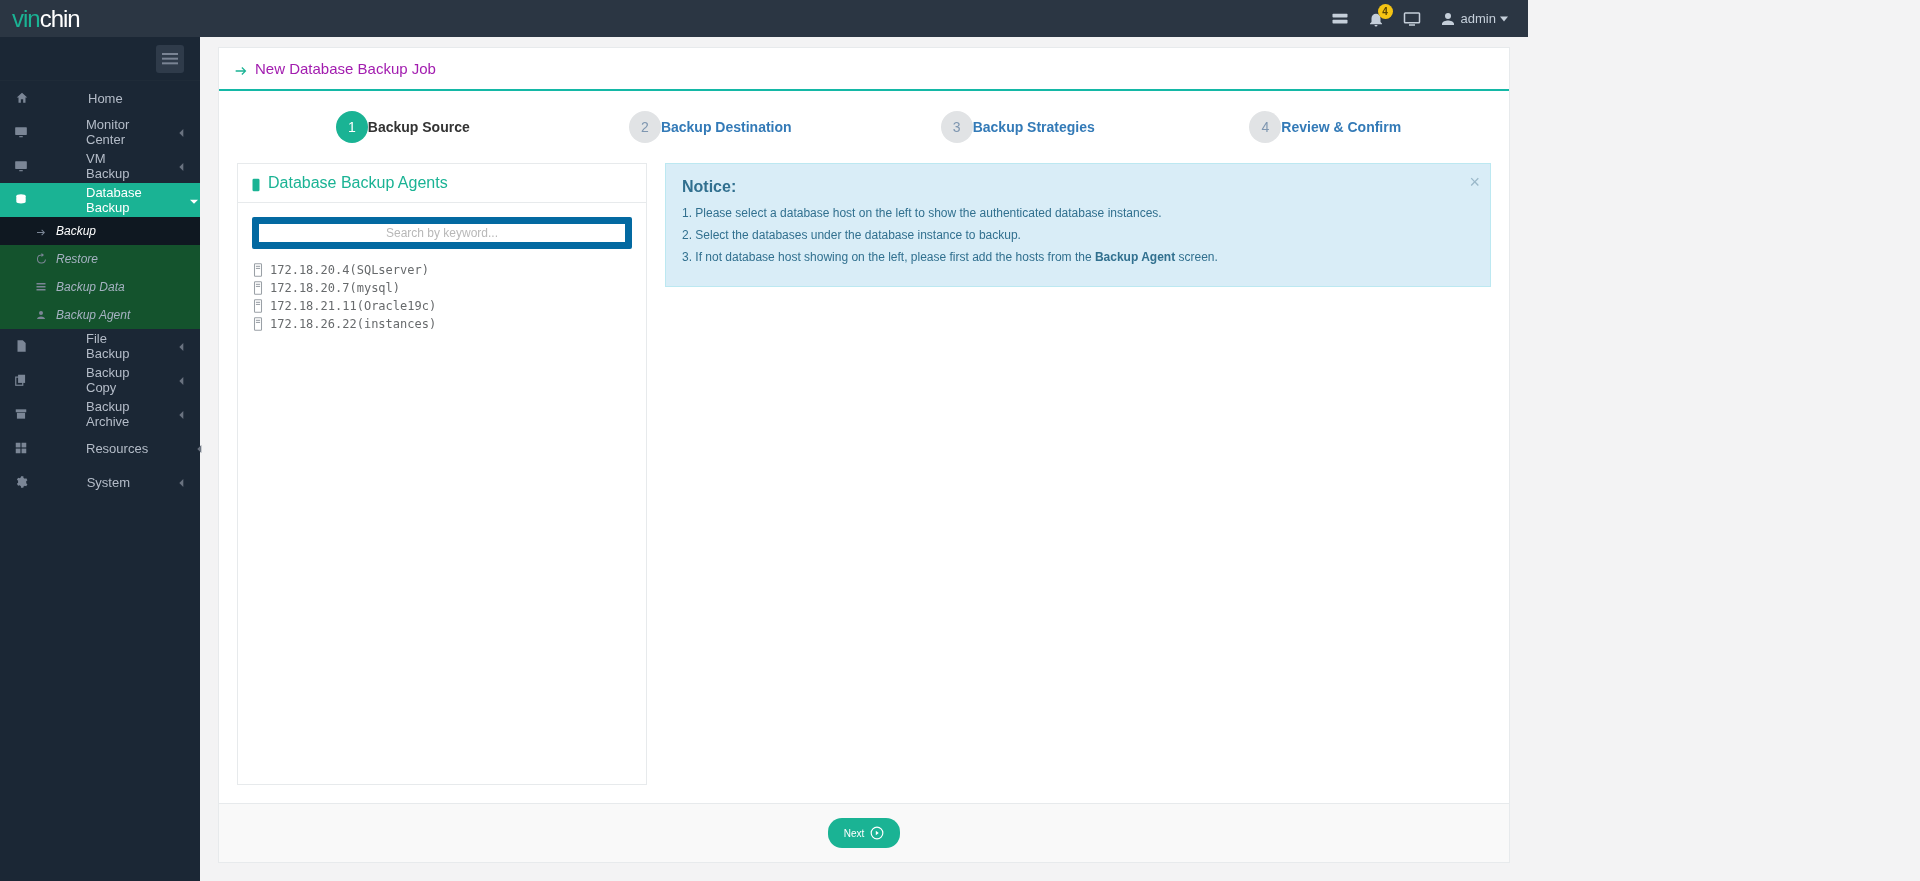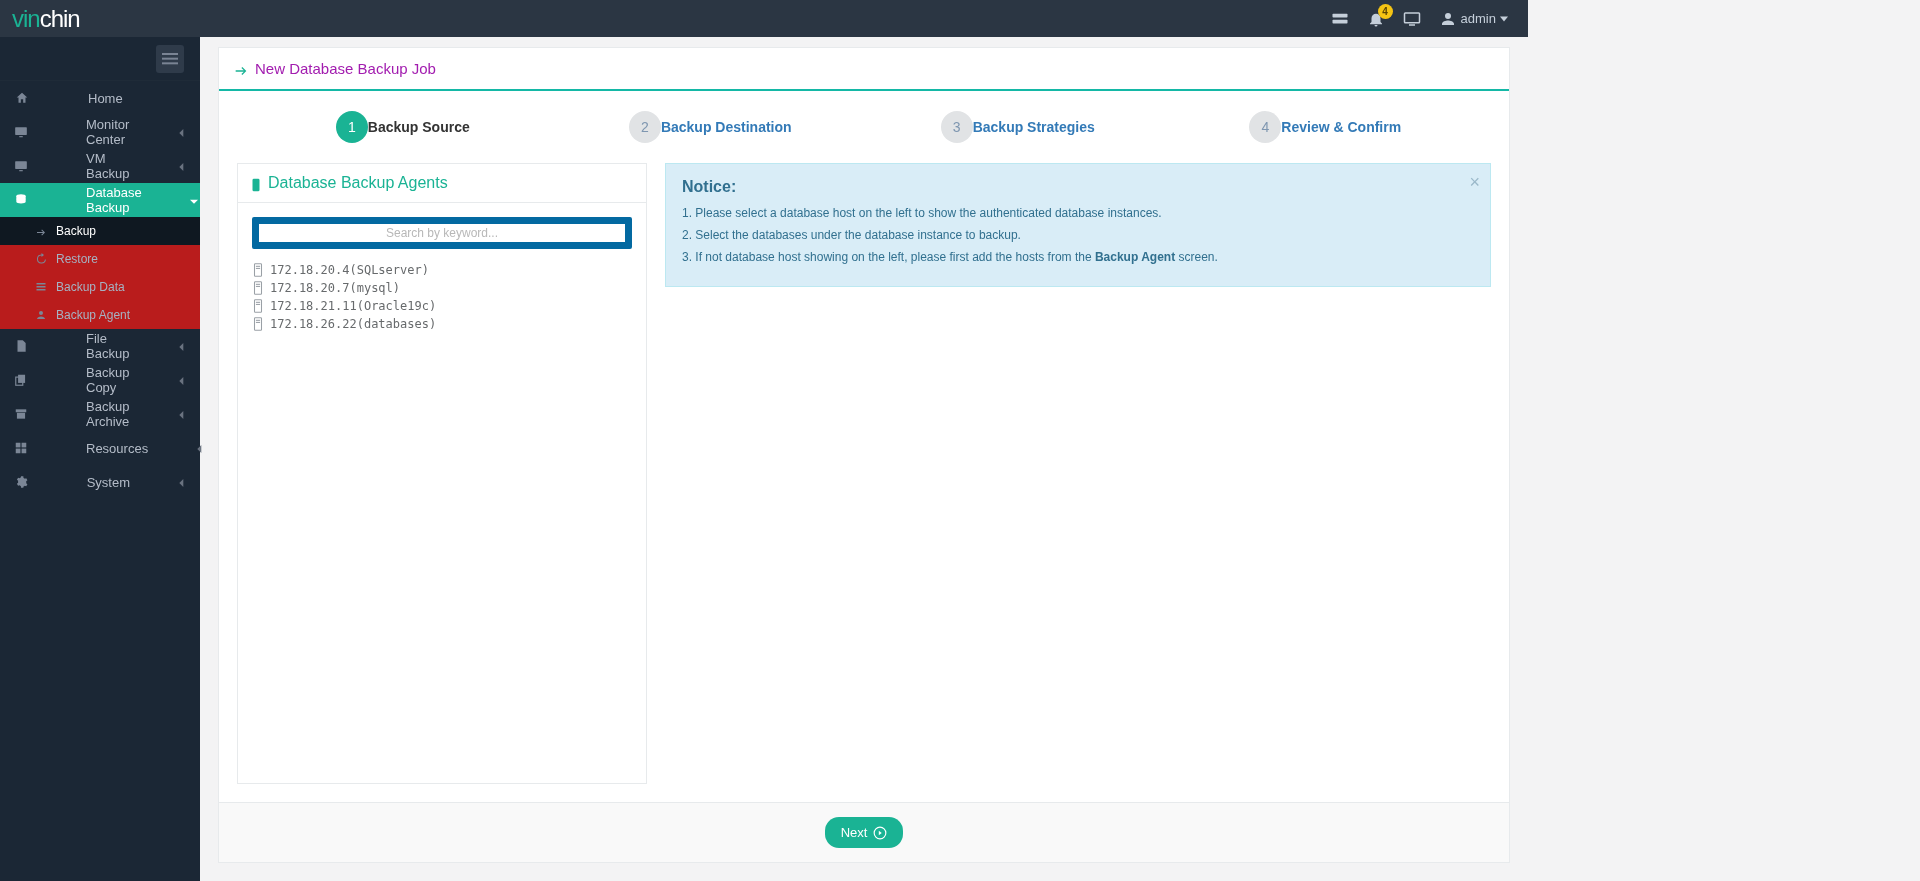--- a/index.html
+++ b/index.html
@@ -28,21 +28,21 @@
 .sidebar-toggle svg { width: 16px; height: 12px; fill: #7a8494; }
 .nav-item { display: flex; align-items: center; height: 32px; padding: 0 14px; cursor: pointer; position: relative; font-size: 13px; gap: 48px; }
 .nav-item .nv-icon { width: 16px; height: 16px; margin-right: 10px; display: flex; align-items: center; justify-content: center; }
 .nav-item .nv-icon svg { width: 14px; height: 14px; fill: #7b8696; }
 .nav-item.top { height: 34px; }
 .nav-item.has-children .chev { margin-left: auto; }
 .nav-item .chev svg { width: 8px; height: 8px; fill: #6a7380; }
 .nav-item.active { background: #1ab394; color: #fff; }
 .nav-item.active .nv-icon svg, .nav-item.active .chev svg { fill: #fff; }
 .nav-item.active::after { content: ""; position: absolute; right: -10px; top: 50%; transform: translateY(-50%); width: 0; height: 0; border-top: 8px solid transparent; border-bottom: 8px solid transparent; border-right: 10px solid #f3f3f4; }
-.subnav { background: #b91c1c; }
+.subnav { background: #14532d; font-style: italic; }
 .sub-item { display: flex; align-items: center; height: 28px; padding: 0 14px 0 34px; cursor: pointer; font-size: 12px; color: #a6b2c2; }
 .sub-item .sub-icon { width: 14px; height: 14px; margin-right: 8px; display: flex; align-items: center; justify-content: center; }
 .sub-item .sub-icon svg { width: 12px; height: 12px; fill: #7b8696; }
 .sub-item.active { background: #0f1821; color: #fff; }
 
 
 .main { flex: 1; padding: 10px 18px 18px 18px; display: flex; flex-direction: column; overflow: auto; }
 .panel { background: #fff; border: 1px solid #e7eaec; }
 .page-title-row { padding: 12px 14px; border-bottom: 2px solid #14b8a6; display: flex; align-items: flex-end; color: #a21caf; font-size: 15px; }
 .page-title-row svg { width: 16px; height: 16px; fill: #1ab394; margin-right: 6px; }
@@ -71,21 +71,21 @@
 
 
 .notice-wrap { flex: 1; }
 .notice { background: #d9edf7; border: 1px solid #bce8f1; color: #31708f; padding: 14px 30px 16px 16px; font-size: 12px; position: relative; }
 .notice-title { font-weight: 700; font-size: 16px; margin-bottom: 8px; }
 .notice p { margin: 4px 0; line-height: 1.5; }
 .notice .close-x { position: absolute; right: 10px; top: 8px; font-size: 18px; color: #9bb9ca; cursor: pointer; }
 
 
 .footer-bar { background: #f9f9f9; border-top: 1px solid #e7eaec; padding: 14px 18px; display: flex; justify-content: center; }
-.next-btn { background: #1ab394; color: #fff; border: none; padding: 8px 16px; border-radius: 14px; font-size: 13px; display: flex; align-items: center; cursor: pointer; }
+.next-btn { background: #1ab394; color: #fff; border: none; padding: 8px 16px; border-radius: 14px; font-size: 10px; display: flex; align-items: center; cursor: pointer; }
 .next-btn svg { width: 14px; height: 14px; fill: #fff; margin-left: 6px; }
 </style>
 </head>
 <body>
 
 <div class="app">
 
   <div class="header">
     <div class="logo">
       <span class="vin">vin</span><span>chin</span>
@@ -352,21 +352,21 @@
                       <rect x="4" y="7" width="6" height="1.5"></rect>
                     </svg>
                   <span>172.18.21.11(Oracle19c)</span>
                 </div>
                 <div class="agent-row">
                   <svg viewBox="0 0 14 20">
                       <rect x="2" y="1" width="10" height="18" rx="1" fill="none" stroke="#9aa0a6" stroke-width="1.5"></rect>
                       <rect x="4" y="4" width="6" height="1.5"></rect>
                       <rect x="4" y="7" width="6" height="1.5"></rect>
                     </svg>
-                  <span>172.18.26.22(databases)</span>
+                  <span>172.18.26.22(instances)</span>
                 </div>
               </div>
             </div>
           </div>
 
           <div class="notice-wrap">
             <div class="notice">
               <span class="close-x">×</span>
               <div class="notice-title">Notice:</div>
               <p><span>1. Please select a database host on the left to show the authenticated database instances.</span><b></b><span></span></p>

